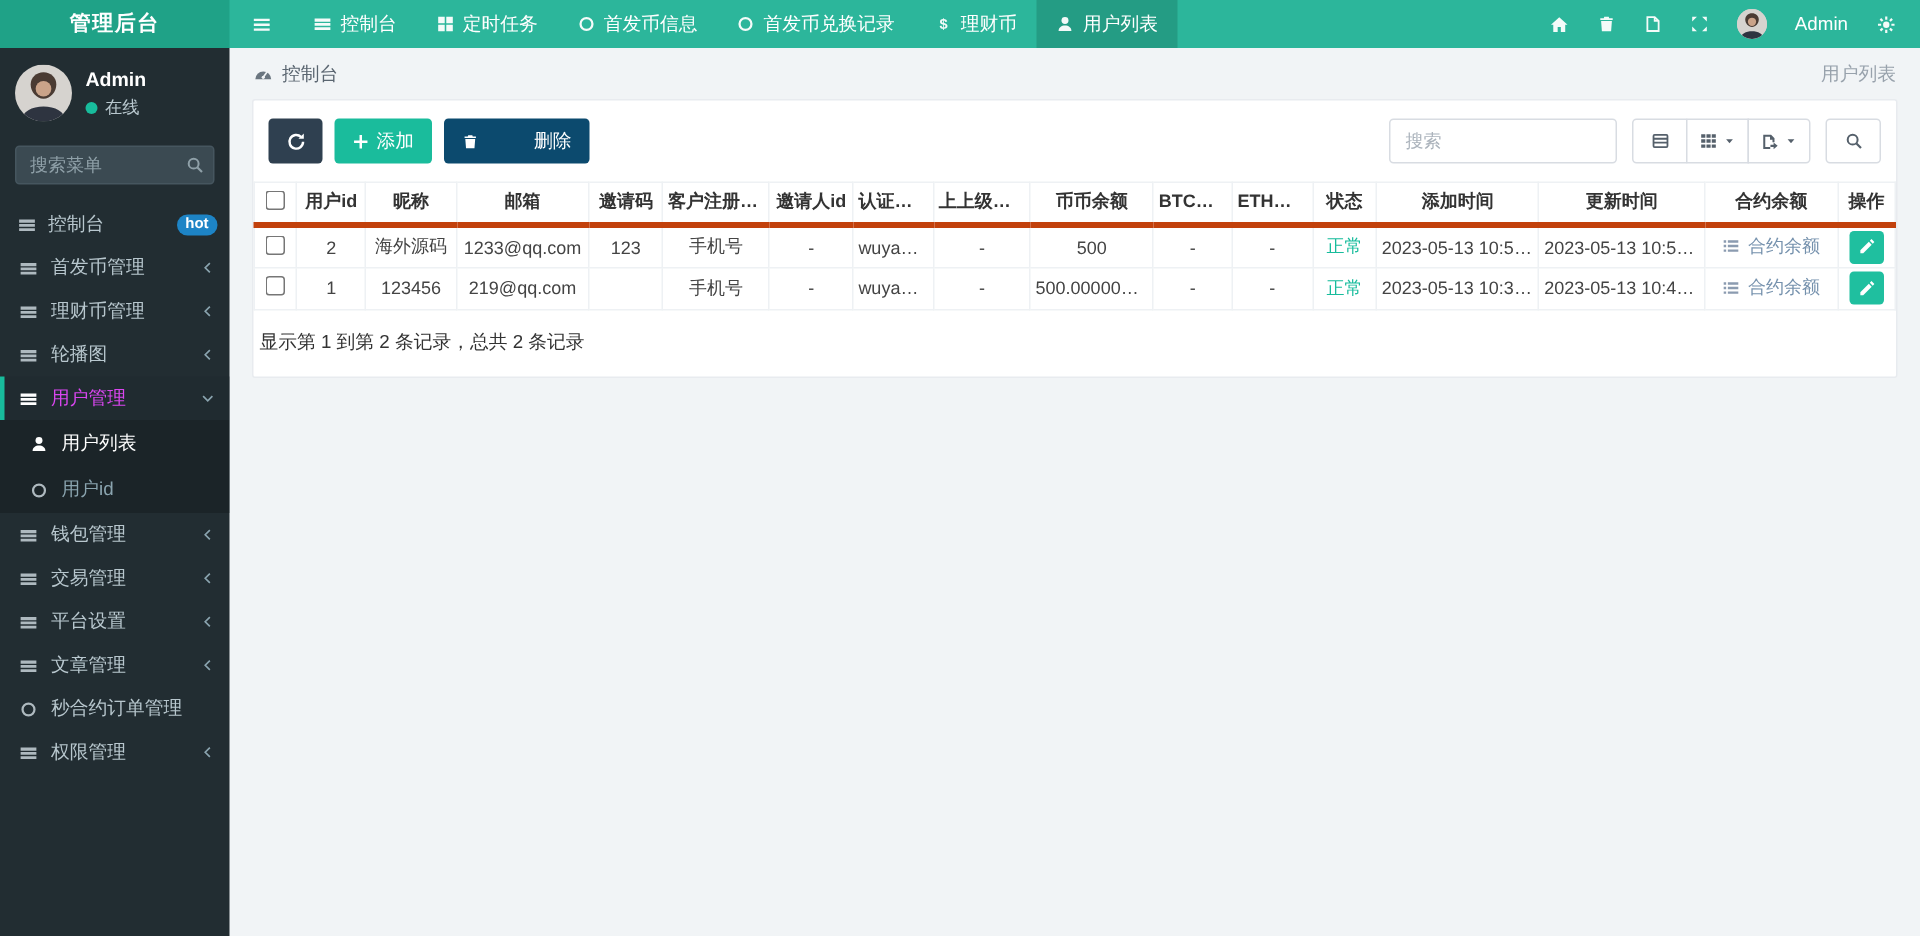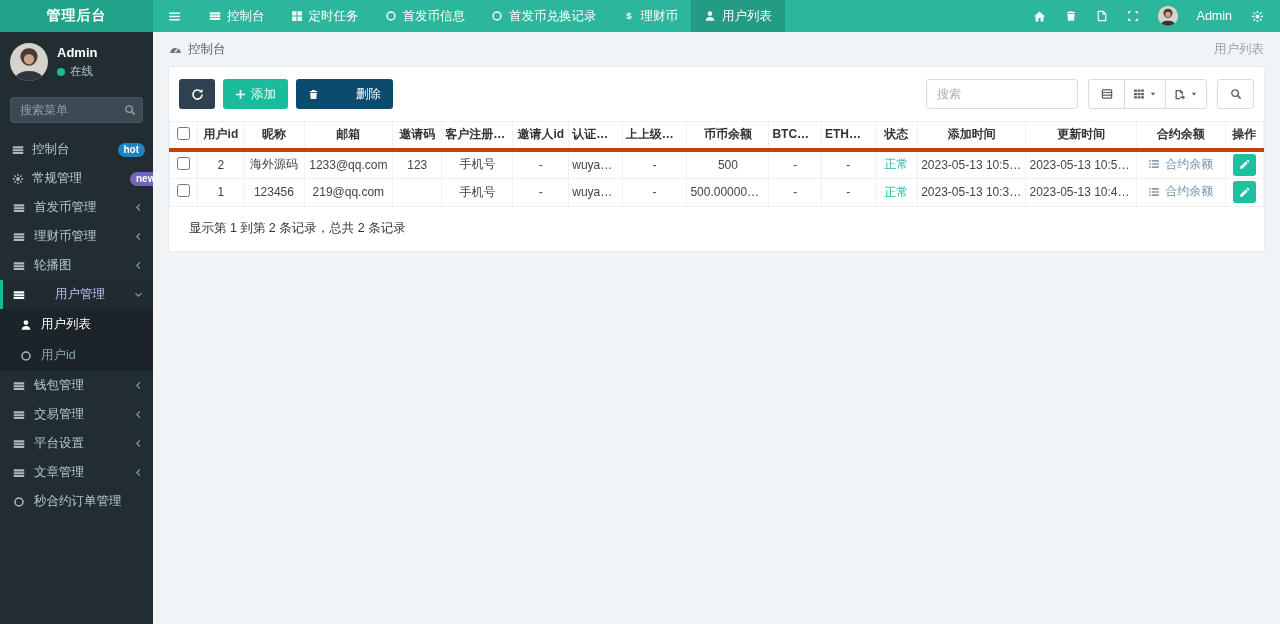--- a/index.html
+++ b/index.html
@@ -30,21 +30,21 @@
   .user-name { color:#fff; font-weight:bold; font-size:13px; margin-bottom:4px; }
   .user-status { display:flex; align-items:center; gap:5px; font-size:11.5px; color:#b8c7ce; }
   .dot { width:8px; height:8px; border-radius:50%; background:#18bc9c; }
   .sidebar-search { position:relative; margin:6px 10px 12px; }
   .sidebar-search input { width:100%; height:26px; background:#3b4a52; border:1px solid #46565f; border-radius:3px; color:#ccd5d9; font-size:12px; padding:0 24px 0 9px; outline:none; }
   .sidebar-search input::placeholder { color:#8fa0a8; }
   .sidebar-search .sicn { position:absolute; right:7px; top:7px; color:#8fa0a8; cursor:pointer; }
   .menu-item { display:flex; align-items:center; gap:8px; height:29px; padding:0 10px 0 9px; font-size:12.5px; cursor:pointer; border-left:3px solid transparent; }
   .menu-item .icn { width:14px; display:flex; justify-content:center; color:#aeb9bf; }
   .menu-item .label { flex:1; white-space:nowrap; }
-  .menu-item.active-parent { border-left-color:#18bc9c; color:#c4b5fd; background:#202b30;text-align:center; }
+  .menu-item.active-parent { border-left-color:#18bc9c; color:#d946ef; background:#202b30; }
   .menu-item.active-parent .icn { color:#fff; }
   .badge { font-size:10px; font-weight:bold; padding:2px 6px; border-radius:8px; color:#fff; line-height:1;margin-left:40px; }
   .chev { color:#8aa4af; display:flex; }
   .submenu { background:#1b2428; }
   .submenu .menu-item { padding-left:16px; height:31px; color:#8aa4af; }
   .submenu .menu-item.active { color:#fff; }
   .submenu .menu-item.active .icn { color:#fff; }
 
   
   .breadcrumb { height:34px; display:flex; align-items:center; gap:6px; padding:0 16px; font-size:12.5px; color:#5a6570; }
@@ -69,21 +69,21 @@
   .btn-search { border-radius:3px; margin-left:10px; }
 
   
   table { width:100%; border-collapse:collapse; table-layout:fixed; font-size:12px; color:#444; }
   th,td { border:1px solid #eef1f4; text-align:center; height:28px; padding:2px 3px; overflow:hidden; white-space:nowrap; text-overflow:ellipsis; }
   thead th { font-weight:bold; color:#333; border-bottom:4px solid #c2410c; }
   .status-ok { color:#18bc9c;margin-top:48px; }
   .contract-link { color:#7591ad; display:inline-flex; align-items:center; gap:5px; cursor:pointer; }
   .contract-link .icn { color:#8b9bb0; display:flex; }
   .edit-btn { width:23px; height:22px; border:none; border-radius:3px; background:#1fbf9f; color:#fff; display:inline-flex; align-items:center; justify-content:center; cursor:pointer; vertical-align:middle; }
-  .summary { padding:13px 20px 2px; font-size:12.5px; color:#333; }
+  .summary { padding:13px 4px 2px; font-size:12.5px; color:#333; }
 </style>
 </head>
 <body>
 
 <header class="navbar">
   <div class="brand">管理后台</div>
   <div class="nav-item hamburger">
     <span class="icn">
       <svg viewBox="0 0 16 16" width="13" height="13" fill="currentColor">
           <path d="M1.5 3h13v2h-13zM1.5 7h13v2h-13zM1.5 11h13v2h-13z"></path>
@@ -218,32 +218,20 @@
           <span class="icn">
             <svg viewBox="0 0 16 16" width="12" height="12" fill="currentColor">
               <path d="M1 3h14v3H1zM1 7h14v2.6H1zM1 10.8h14v2.6H1z"></path>
             </svg>
           </span>
           <span class="label">控制台</span>
           <span class="badge" style="background:#1d84c6">hot</span>
         </div>
         <div class="menu-item">
           <span class="icn">
-            <svg viewBox="0 0 16 16" width="12" height="12">
-              <circle cx="8" cy="8" r="2.6" fill="currentColor"></circle>
-              <g stroke="currentColor" stroke-width="1.8" fill="none">
-                <path d="M8 1.2v2.6M8 12.2v2.6M1.2 8h2.6M12.2 8h2.6M3.2 3.2l1.8 1.8M11 11l1.8 1.8M12.8 3.2 11 5M5 11l-1.8 1.8"></path>
-              </g>
-            </svg>
-          </span>
-          <span class="label">常规管理</span>
-          <span class="badge" style="background:#7266ba">new</span>
-        </div>
-        <div class="menu-item">
-          <span class="icn">
             <svg viewBox="0 0 16 16" width="12" height="12" fill="currentColor">
               <path d="M1 3h14v3H1zM1 7h14v2.6H1zM1 10.8h14v2.6H1z"></path>
             </svg>
           </span>
           <span class="label">首发币管理</span>
           <span class="chev">
             <svg viewBox="0 0 16 16" width="9" height="9" fill="none" stroke="currentColor" stroke-width="2">
               <path d="M10.5 2.5 5 8l5.5 5.5"></path>
             </svg>
           </span>
@@ -358,20 +346,33 @@
             </svg>
           </span>
         </div>
         <div class="menu-item">
           <span class="icn">
             <svg viewBox="0 0 16 16" width="12" height="12">
               <circle cx="8" cy="8" r="5.3" fill="none" stroke="currentColor" stroke-width="2"></circle>
             </svg>
           </span>
           <span class="label">秒合约订单管理</span>
+        </div>
+        <div class="menu-item">
+          <span class="icn">
+            <svg viewBox="0 0 16 16" width="12" height="12" fill="currentColor">
+              <path d="M1 3h14v3H1zM1 7h14v2.6H1zM1 10.8h14v2.6H1z"></path>
+            </svg>
+          </span>
+          <span class="label">权限管理</span>
+          <span class="chev">
+            <svg viewBox="0 0 16 16" width="9" height="9" fill="none" stroke="currentColor" stroke-width="2">
+              <path d="M10.5 2.5 5 8l5.5 5.5"></path>
+            </svg>
+          </span>
         </div>
       </nav>
   </aside>
 
   <main class="main">
     <div class="breadcrumb">
       <span class="icn">
         <svg viewBox="0 0 16 16" width="13" height="13">
             <path d="M1.5 12.2a6.5 6.5 0 1 1 13 0z" fill="currentColor"></path>
             <path d="m8 10.5 3.5-5" stroke="#f1f4f6" stroke-width="1.4"></path>

